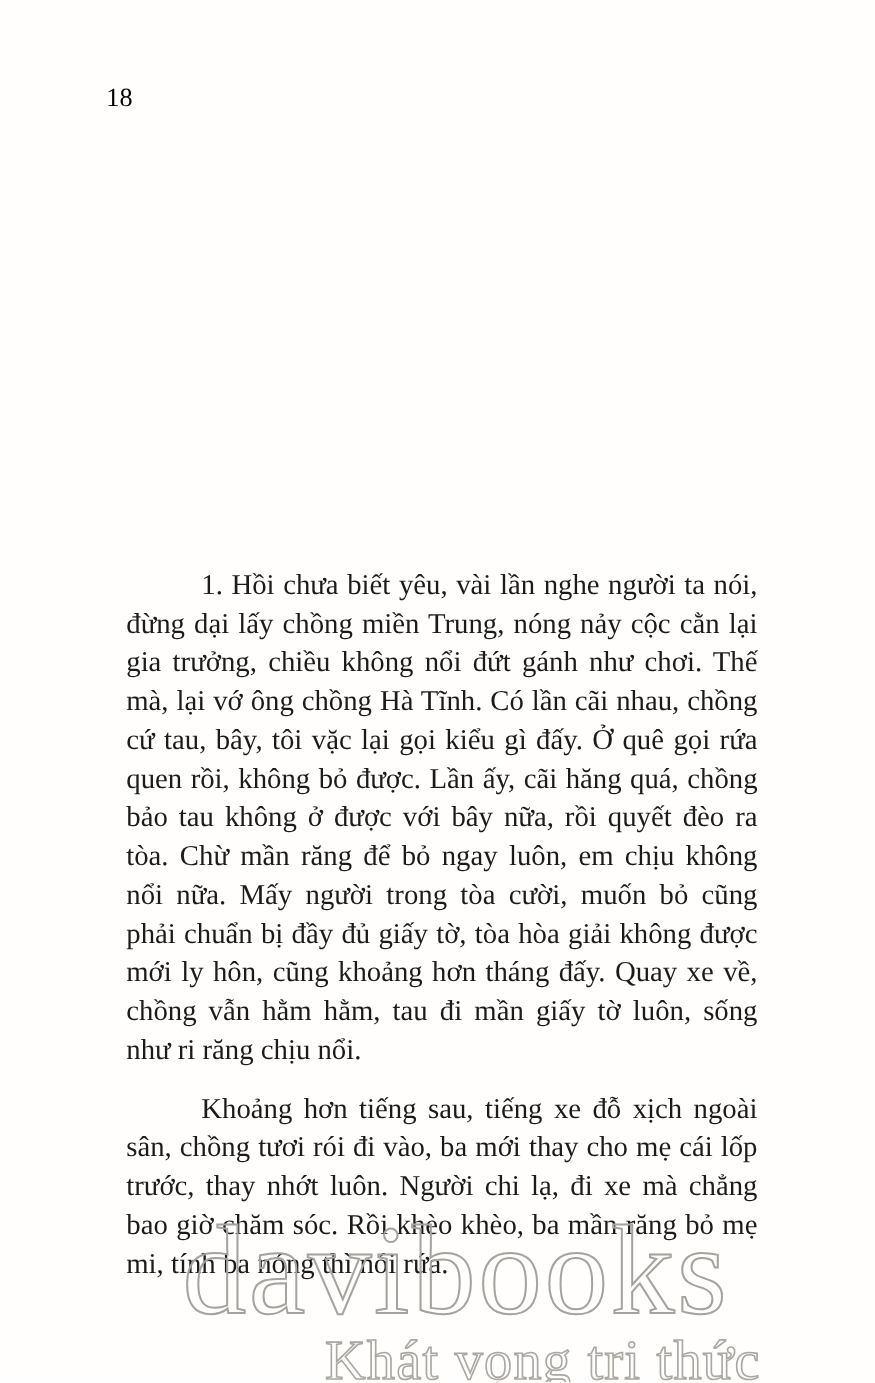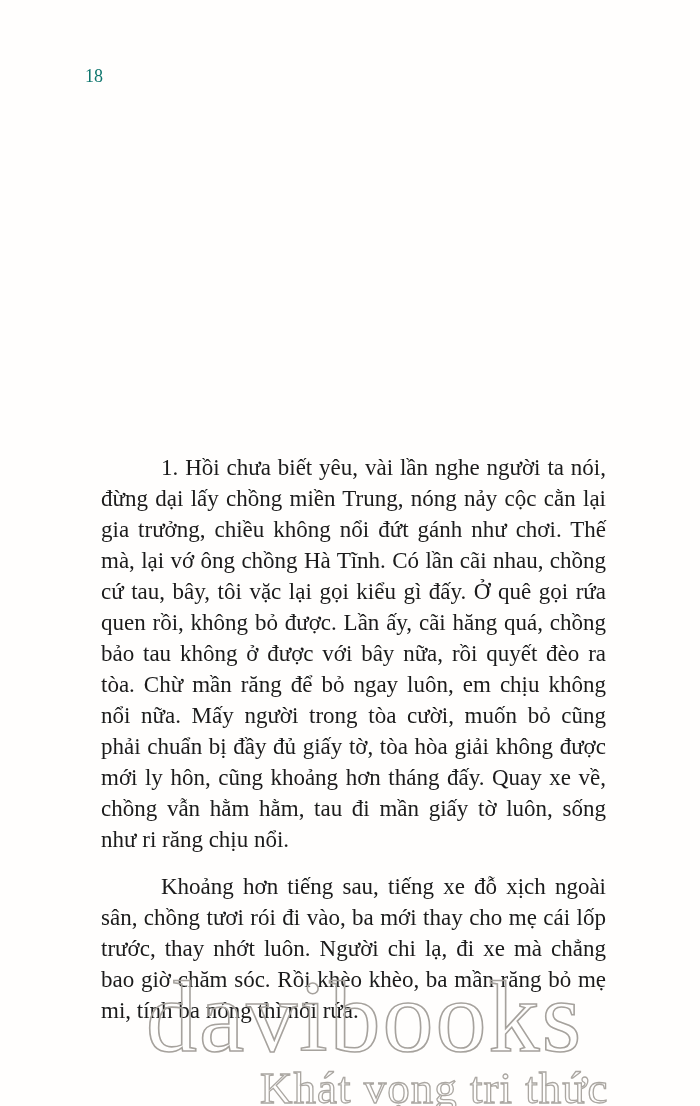--- a/index.html
+++ b/index.html
@@ -13,22 +13,22 @@
     width: 700px;
     height: 1106px;
     background: #fffefd;
     overflow: hidden;
     color: #1c1c1c;
   }
   .page-number {
     position: absolute;
     top: 66px;
     left: 85px;
-    font-size: 18px;
-    color: #0f766e;
+    font-size: 21px;
+    color: #000000;
   }
   .title-block {
     position: absolute;
     top: 188px;
     right: 66px;
     left: 70px;
     text-align: right;
   }
   .title-line {
     font-family: "Liberation Sans", "DejaVu Sans", sans-serif;

